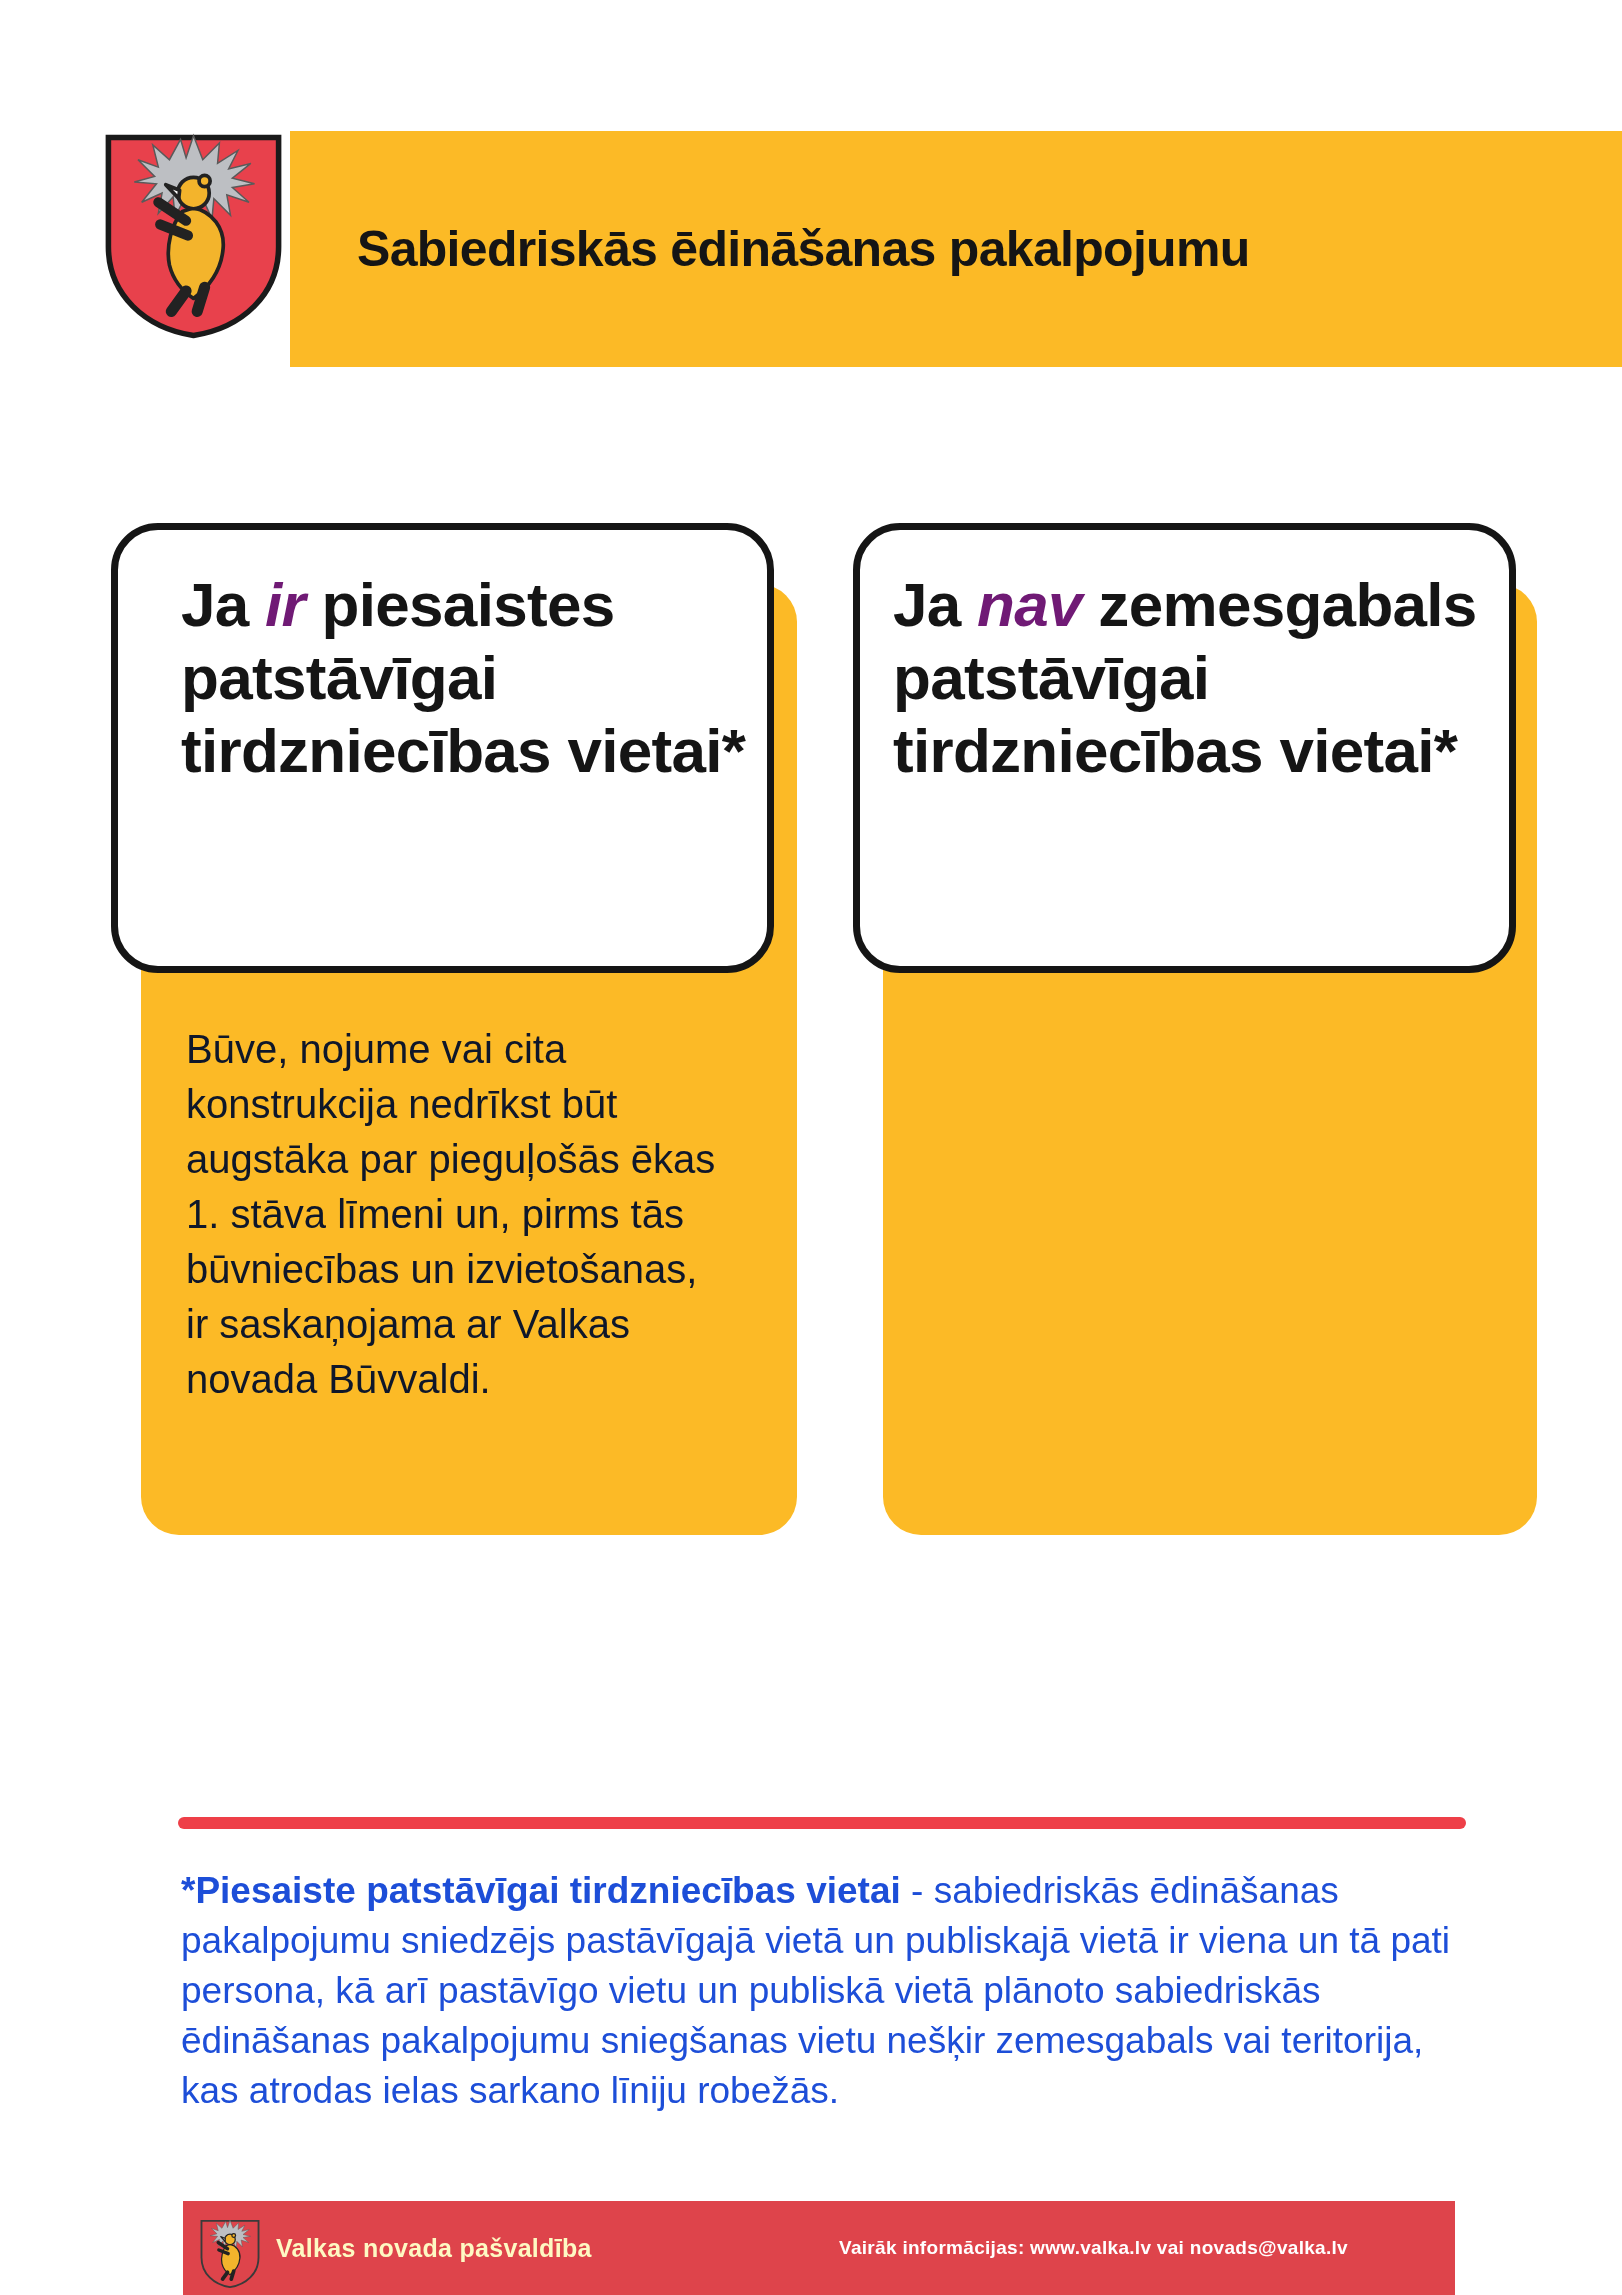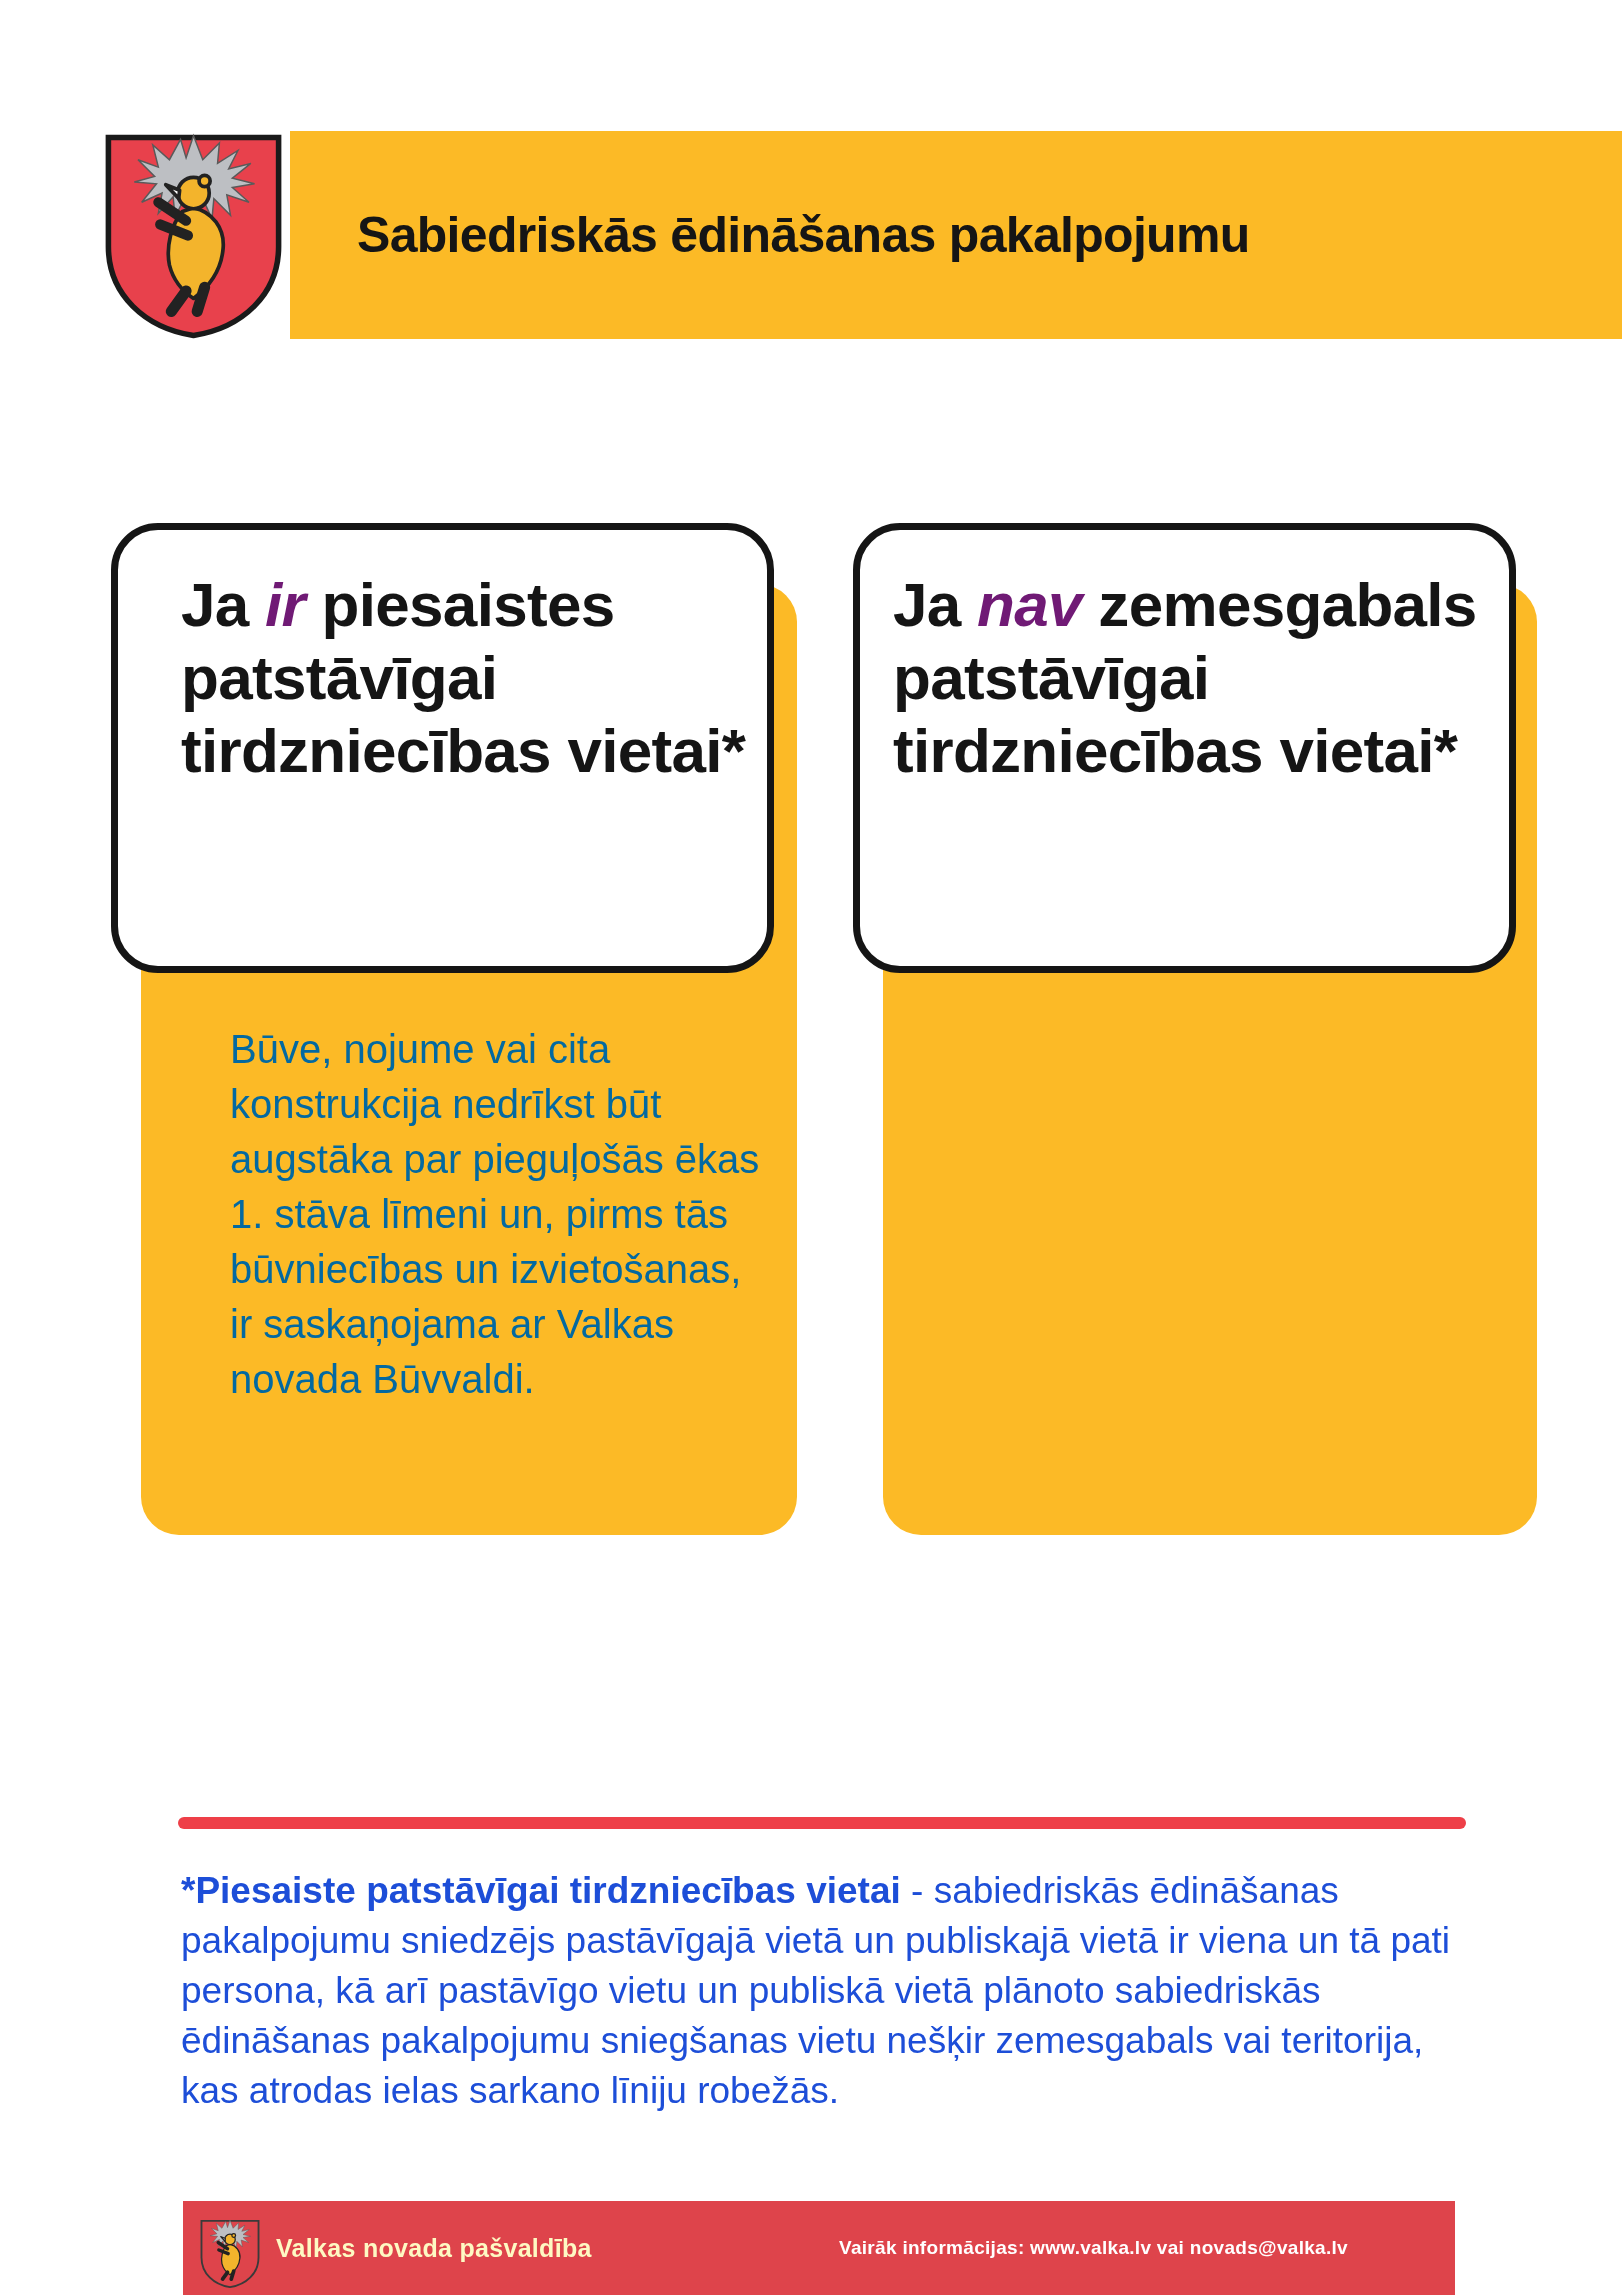--- a/index.html
+++ b/index.html
@@ -5,21 +5,21 @@
   html,body{margin:0;padding:0;background:#ffffff;}
   .page{
     position:relative;
     width:1623px;height:2295px;
     background:#ffffff;
     font-family:"Liberation Sans", sans-serif;
     overflow:hidden;
   }
   
   .banner{
-    position:absolute;left:290px;top:131px;width:1333px;height:208px;
+    position:absolute;left:290px;top:131px;width:1333px;height:236px;
     background:#FCBA26;
     display:flex;flex-direction:column;justify-content:center;
     box-sizing:border-box;padding-left:67px;
   }
   .banner .t{
     color:#151515;font-size:50px;line-height:63px;font-weight:800;
     letter-spacing:-0.7px;
   }
   .coa{position:absolute;left:101px;top:130px;width:185px;height:213px;}
   
@@ -36,22 +36,22 @@
   .card-left{left:111px;}
   .card-right{left:853px;}
   .card-title{
     position:absolute;color:#151515;font-weight:800;
     font-size:62px;line-height:73px;letter-spacing:-0.7px;
   }
   .title-left{left:181px;top:568px;width:576px;}
   .title-right{left:893px;top:568px;width:612px;}
   .card-title .accent{color:#701a75;font-style:italic;}
   .card-body{
-    position:absolute;color:#0369a1;
-    font-size:40px;line-height:55px;font-weight:400;margin-left:44px;
+    position:absolute;color:#0f172a;
+    font-size:40px;line-height:55px;font-weight:400;
   }
   .body-left{left:186px;top:1022px;width:537px;}
   .body-right{left:929px;top:1016px;width:523px;}
   
   .divider{
     position:absolute;left:178px;top:1817px;width:1288px;height:12.4px;
     background:#EE3F48;border-radius:6.5px;
   }
   .footnote{
     position:absolute;left:181px;top:1866px;width:1283px;

